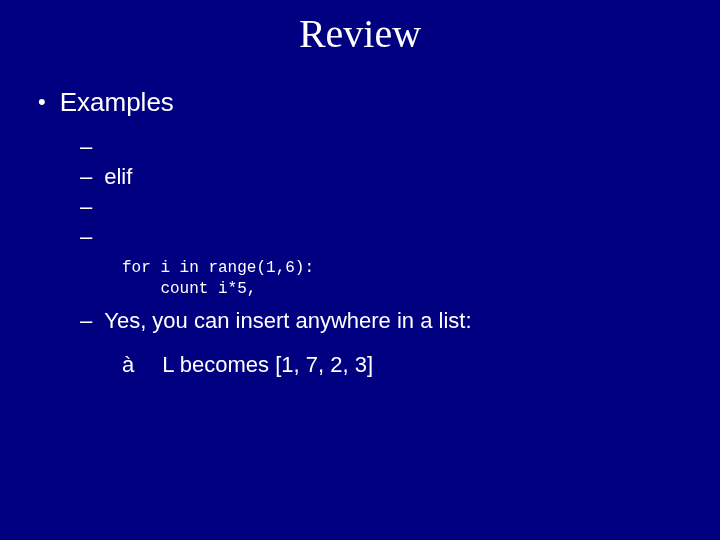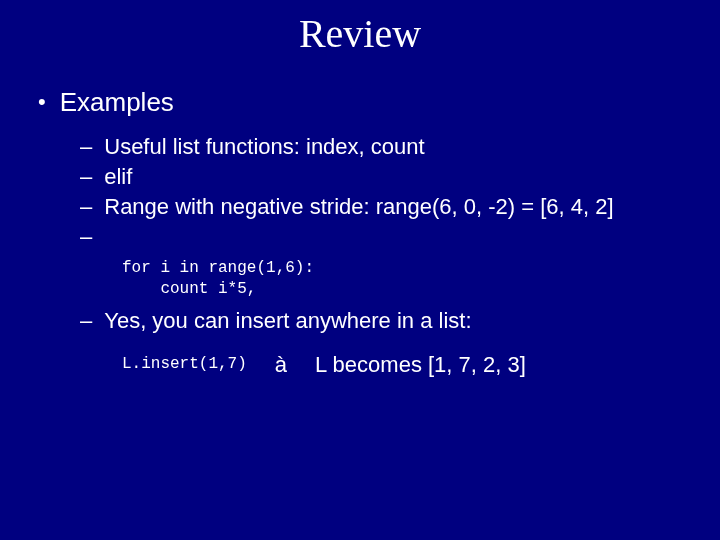--- a/index.html
+++ b/index.html
@@ -86,51 +86,48 @@
 
     <div class="l1">
       <span class="bullet">•</span>
       <span>Examples</span>
     </div>
 
     <div class="l2-group">
 
       <div class="l2">
         <span class="bullet">–</span>
-        <span>Useful list functions:  index, count</span>
       </div>
 
       <div class="l2">
         <span class="bullet">–</span>
         <span>elif</span>
       </div>
 
       <div class="l2">
         <span class="bullet">–</span>
-        <span>Range with negative stride:  range(6, 0, -2) = [6, 4, 2]</span>
       </div>
 
       <div class="l2">
         <span class="bullet">–</span>
       </div>
 
       <div class="l3-group">
         <div class="code">for i in range(1,6):</div>
         <div class="code">    count i*5,</div>
       </div>
 
       <div class="l2">
         <span class="bullet">–</span>
         <span>Yes, you can insert anywhere in a list:</span>
       </div>
 
       <div class="l3-group">
         <div class="spacer-md"></div>
         <div class="result-row">
-          <span class="code">L.insert(1,7)</span>
           <span class="arrow">à</span>
           <span class="result-text">  L becomes [1, 7, 2, 3]</span>
         </div>
       </div>
 
     </div>
   </div>
 </div>
 
 </body></html>

